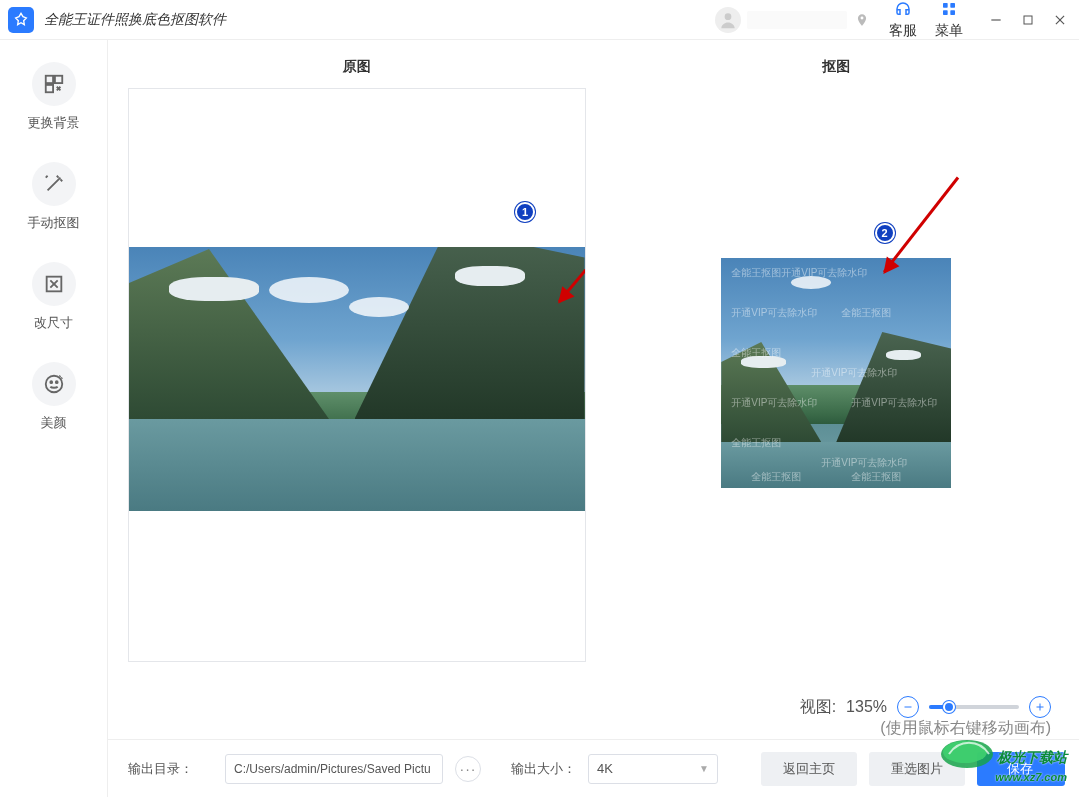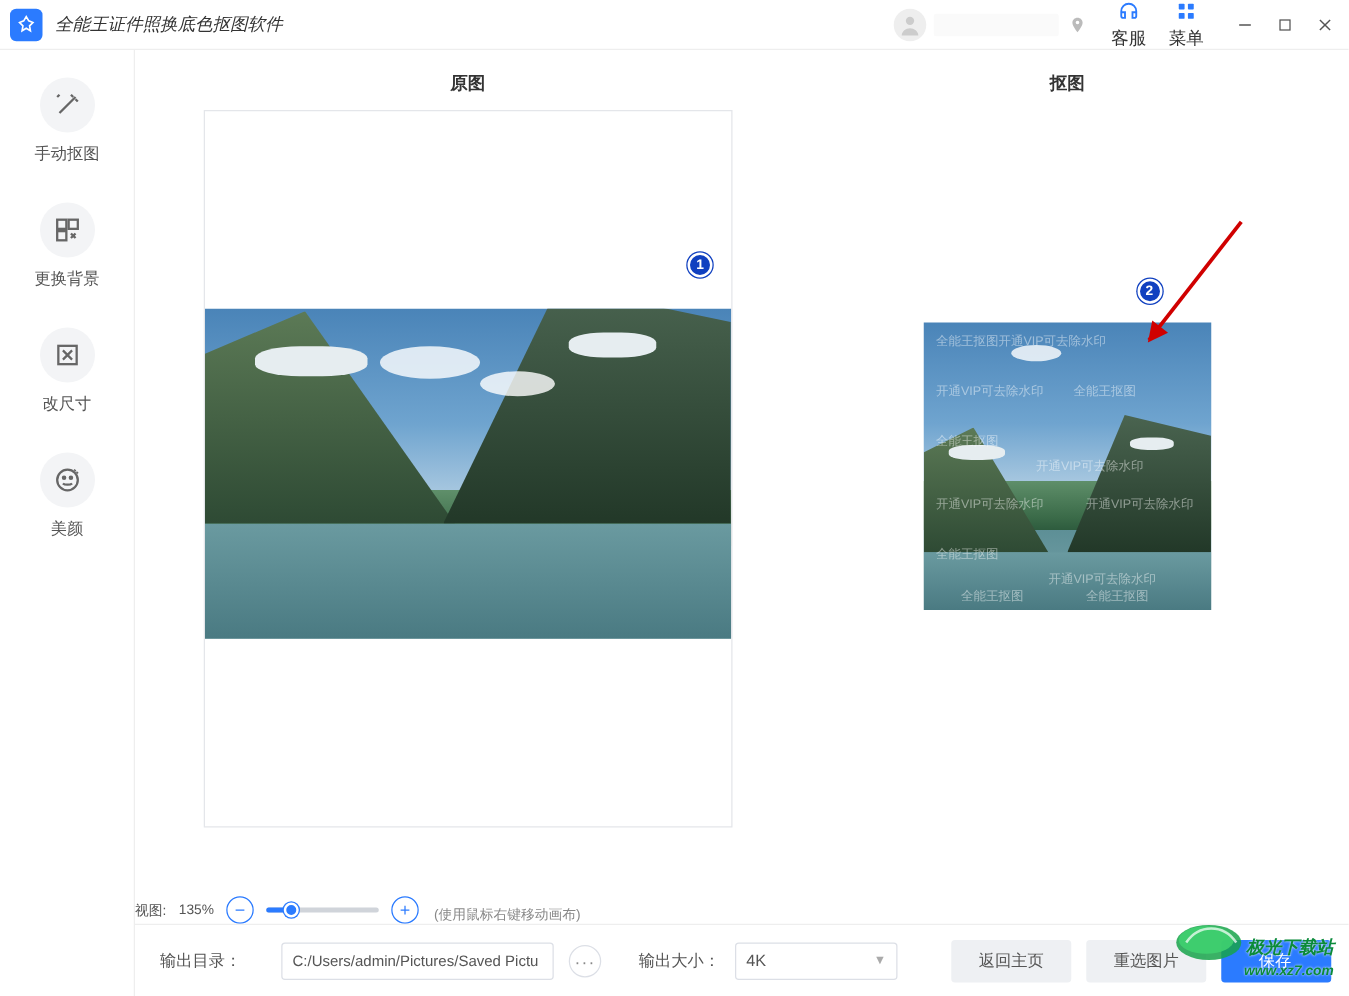--- a/index.html
+++ b/index.html
@@ -62,21 +62,21 @@
     background:#f3f4f6; display:flex; align-items:center; justify-content:center;
     color:#666;
   }
   .side-icon svg { width:22px; height:22px; }
   .main {
     flex:1; display:flex; flex-direction:column; min-width:0;
   }
   .canvas-row {
     flex:1; display:flex; padding:18px 14px 0 20px; gap:22px; min-height:0;
   }
-  .panel { flex:1; display:flex; flex-direction:column; align-items:center; min-width:0;margin-left:35px; }
+  .panel { flex:1; display:flex; flex-direction:column; align-items:center; min-width:0; }
   .panel-title { font-size:14px; font-weight:600; color:#333; margin-bottom:12px; }
   .panel-box {
     width:100%; height:574px; border:1px solid #e4e6ea;
     position:relative; overflow:hidden; background:#fff;
   }
   .panel-box.no-border { border:none; }
   .img-holder {
     position:absolute; left:0; right:0;
     display:flex; justify-content:center;
   }
@@ -108,22 +108,22 @@
   .arrow {
     position:absolute; transform-origin:left center; height:3px; background:#d00000;
     z-index:4;
   }
   .arrow::after {
     content:""; position:absolute; right:-2px; top:-7px;
     border-left:16px solid #d00000; border-top:8px solid transparent; border-bottom:8px solid transparent;
   }
   
   .view-ctrl {
-    display:flex; align-items:flex-end;
-    padding: 8px 28px 0 0; gap:12px; font-size:11px; color:#555;
+    display:flex; flex-direction:column; align-items:flex-end;
+    padding: 8px 28px 0 0; gap:0; font-size:16px; color:#555;
   }
   .zoom-row { display:flex; align-items:center; gap:10px; }
   .zbtn {
     width:22px; height:22px; border-radius:50%; border:1.5px solid #2b7bff; color:#2b7bff;
     display:flex; align-items:center; justify-content:center; cursor:pointer; font-size:14px;
     background:#fff;
   }
   .slider {
     width:90px; height:4px; background:#d0d4da; border-radius:2px; position:relative;
   }
@@ -230,38 +230,38 @@
           <line x1="5" y1="5" x2="19" y2="19" stroke="#555" stroke-width="2"></line>
           <line x1="19" y1="5" x2="5" y2="19" stroke="#555" stroke-width="2"></line>
         </svg>
     </div>
   </div>
 </div>
 
 <div class="body">
 
   <div class="sidebar">
-    <div class="side-item">
-      <div class="side-icon">
-        <svg viewBox="0 0 24 24" fill="none" stroke="#666" stroke-width="2">
-            <path d="M5 19L19 5M15 3l2 2M19 7l2 2M5 3l-2 2"></path>
-          </svg>
-      </div>
-      <span>手动抠图</span>
-    </div>
     <div class="side-item">
       <div class="side-icon">
         <svg viewBox="0 0 24 24" fill="none" stroke="#666" stroke-width="2">
             <rect x="3" y="3" width="8" height="8"></rect>
             <rect x="13" y="3" width="8" height="8"></rect>
             <rect x="3" y="13" width="8" height="8"></rect>
             <path d="M15 15l4 4M19 15l-4 4"></path>
           </svg>
       </div>
       <span>更换背景</span>
+    </div>
+    <div class="side-item">
+      <div class="side-icon">
+        <svg viewBox="0 0 24 24" fill="none" stroke="#666" stroke-width="2">
+            <path d="M5 19L19 5M15 3l2 2M19 7l2 2M5 3l-2 2"></path>
+          </svg>
+      </div>
+      <span>手动抠图</span>
     </div>
     <div class="side-item">
       <div class="side-icon">
         <svg viewBox="0 0 24 24" fill="none" stroke="#666" stroke-width="2">
             <rect x="4" y="4" width="16" height="16"></rect>
             <path d="M8 8l8 8M8 16l8-8"></path>
           </svg>
       </div>
       <span>改尺寸</span>
     </div>

